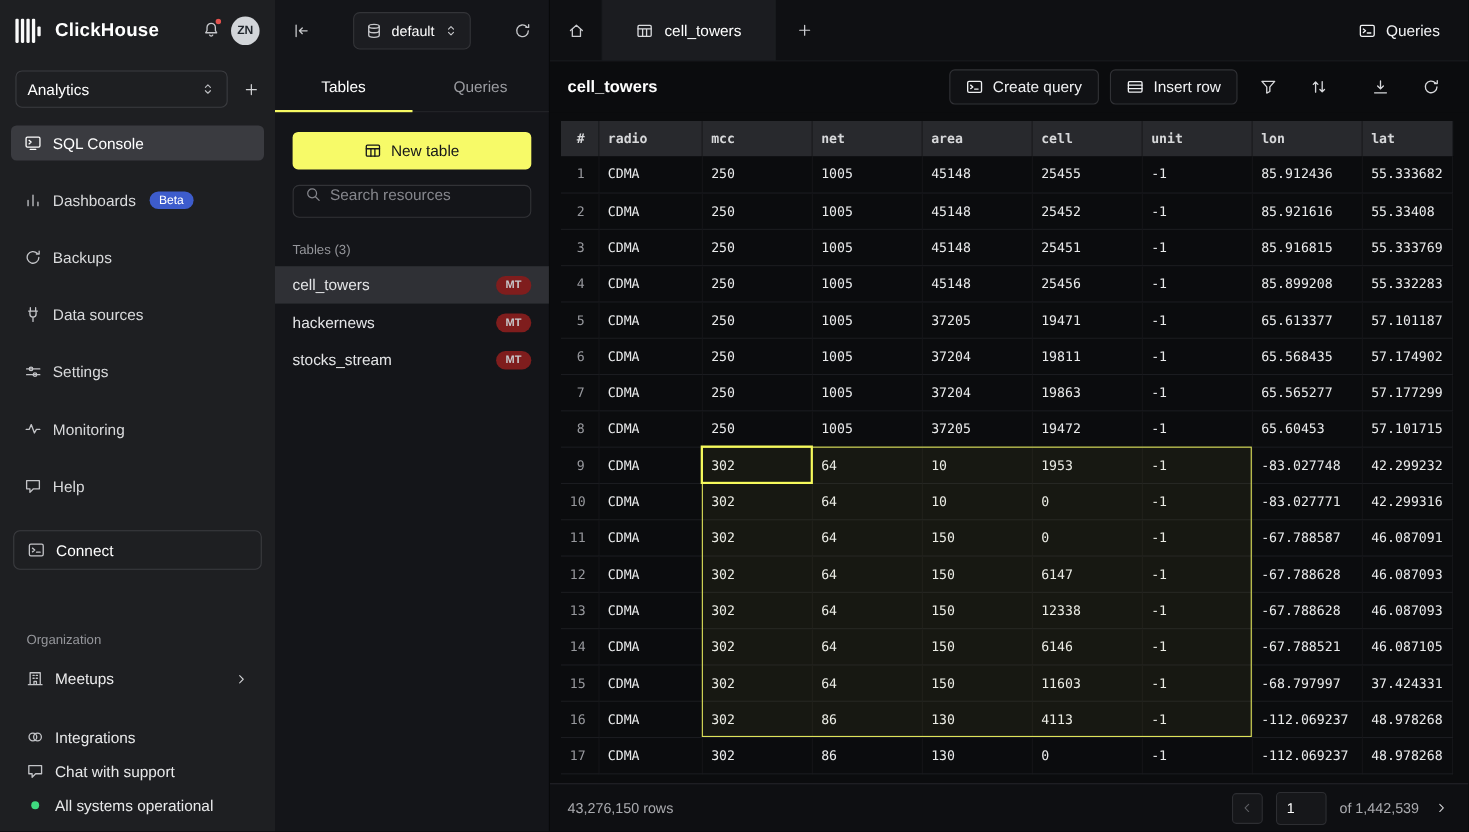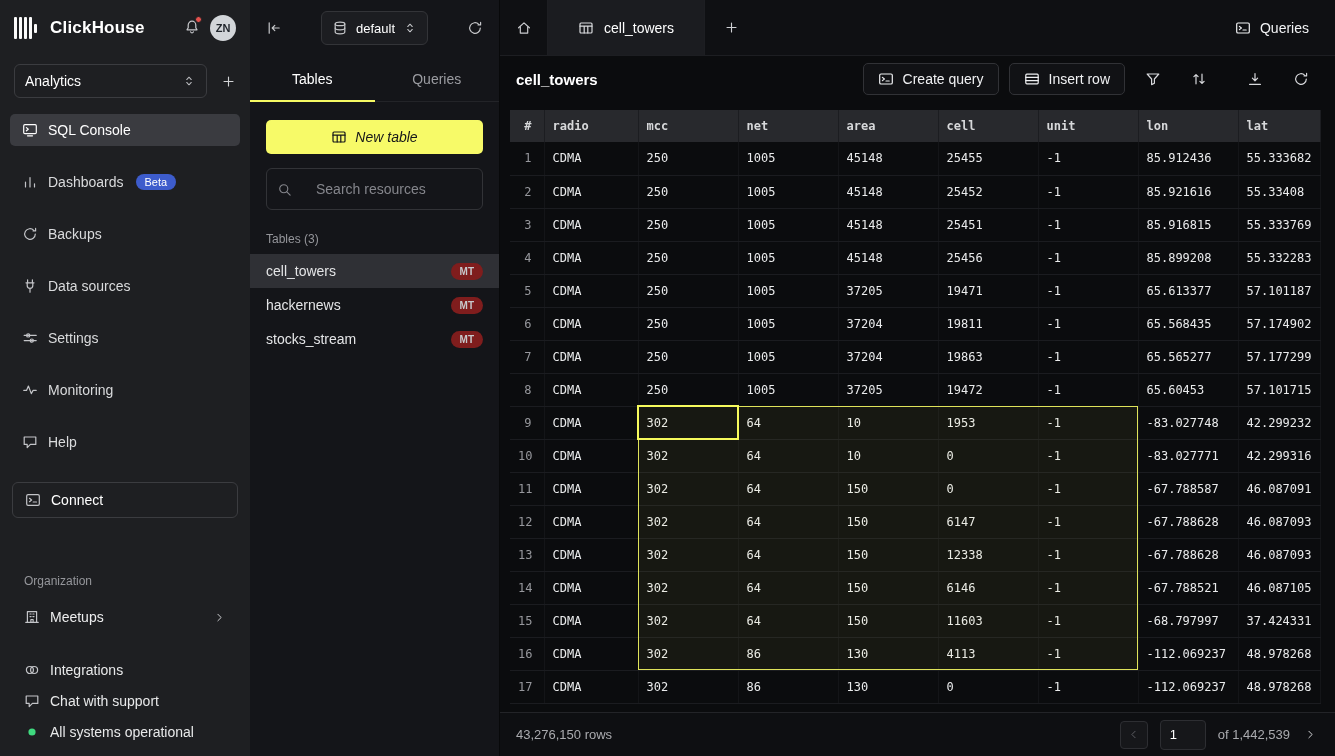--- a/index.html
+++ b/index.html
@@ -42,23 +42,23 @@
   
   .explorer { width:250px; flex-shrink:0; background:#141519; display:flex; flex-direction:column; border-right:1px solid #08090a; }
   .exp-top { height:56px; display:flex; align-items:center; justify-content:space-between; padding:0 16px; }
   .exp-top > .icon { color:#c6c7ca; cursor:pointer; }
   .db-select { height:34px; border:1px solid #333438; background:#1c1d21; border-radius:6px; display:flex; align-items:center; gap:8px; padding:0 10px; color:#fff; font-size:13px; cursor:pointer; }
   .db-select .icon { color:#c6c7ca; }
   .exp-tabs { display:flex; height:46px; border-bottom:1px solid #232428; }
   .exp-tab { flex:1; display:flex; align-items:center; justify-content:center; color:#9b9ca1; position:relative; cursor:pointer; }
   .exp-tab.active { color:#fff; font-weight:500; }
   .exp-tab.active::after { content:""; position:absolute; left:0; right:0; bottom:-1px; height:2px; background:#f6f963; }
-  .new-table { margin:18px 16px 0; height:34px; background:#f7fa68; color:#151619; border-radius:5px; display:flex; align-items:center; justify-content:center; gap:8px; font-weight:500; cursor:pointer;font-style:italic; }
+  .new-table { margin:18px 16px 0; height:34px; background:#f7fa68; color:#151619; border-radius:5px; display:flex; align-items:center; justify-content:center; gap:8px; font-weight:500; cursor:pointer; }
   .new-table .icon { color:#151619; }
-  .search { margin:14px 16px 0; height:42px; border:1px solid #323337; border-radius:6px; display:flex; align-items:center; gap:24px; padding:0 10px; color:#85868c; }
+  .search { margin:14px 16px 0; height:30px; border:1px solid #323337; border-radius:6px; display:flex; align-items:flex-start; gap:8px; padding:0 10px; color:#85868c; }
   .search input { background:transparent; border:0; outline:0; color:#e6e7e9; font-size:14px; width:100%; font-family:inherit; }
   .search input::placeholder { color:#85868c; }
   .tables-label { margin:22px 16px 8px; color:#95969b; font-size:12px; }
   .tbl-item { height:34px; display:flex; align-items:center; padding:0 16px; color:#e4e5e7; cursor:pointer; }
   .tbl-item.selected { background:#2f3035; }
   .badge-mt { margin-left:auto; background:#7f1d1d; color:#c7c8cb; font-size:10px; font-weight:700; padding:3px 9px; border-radius:9px; }
 
   
   .main { flex:1; display:flex; flex-direction:column; min-width:0; }
   .tabbar { height:56px; background:#0f1013; display:flex; align-items:stretch; border-bottom:1px solid #1d1e22; }

